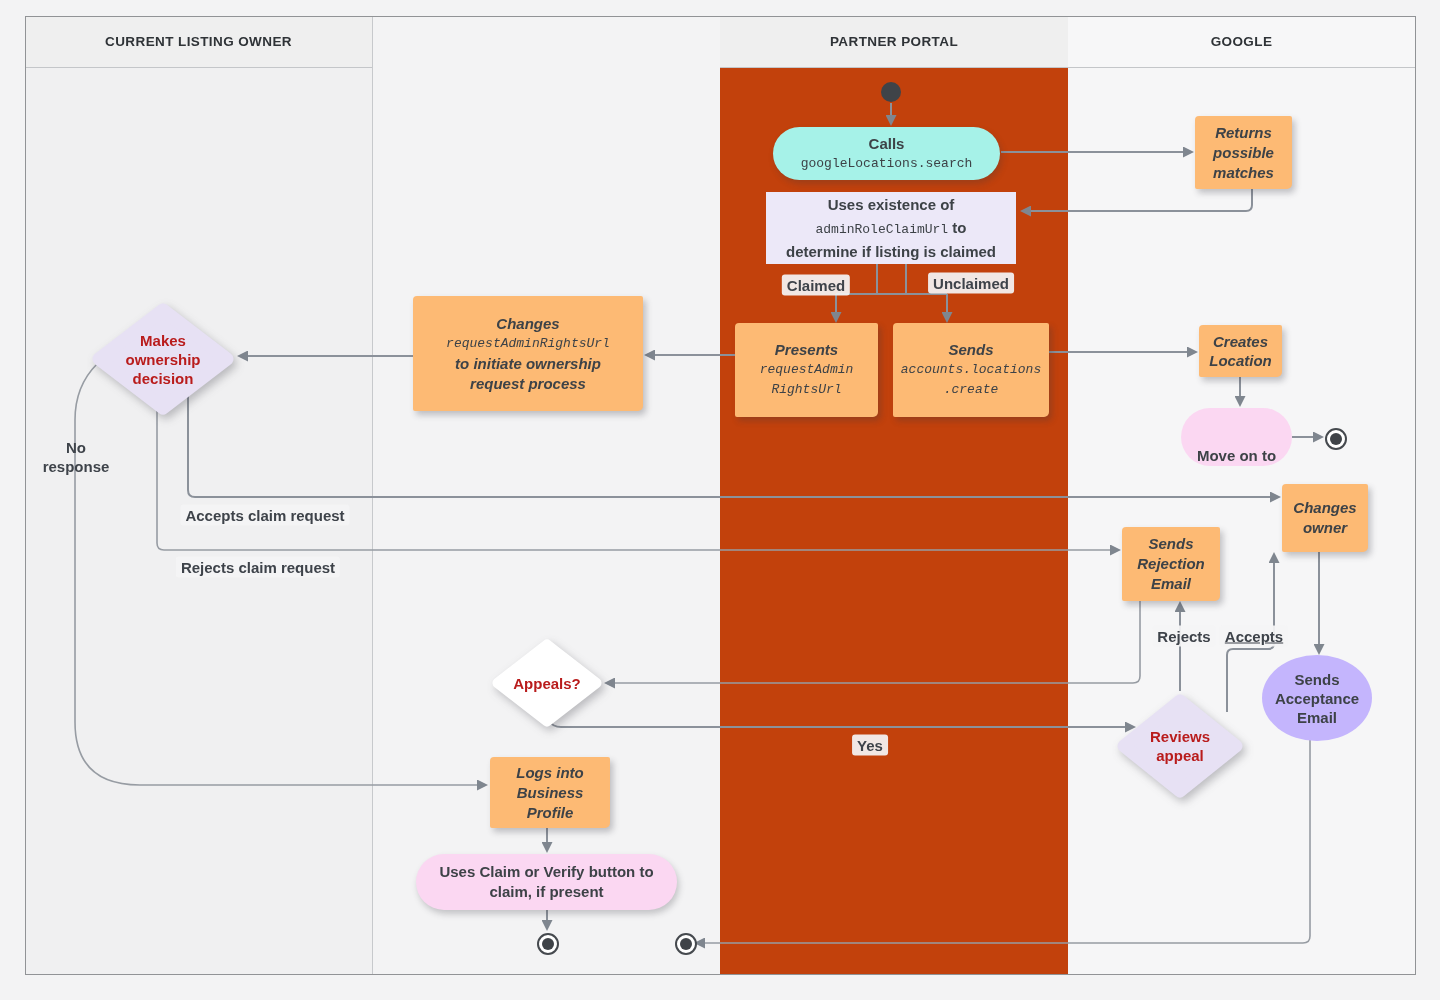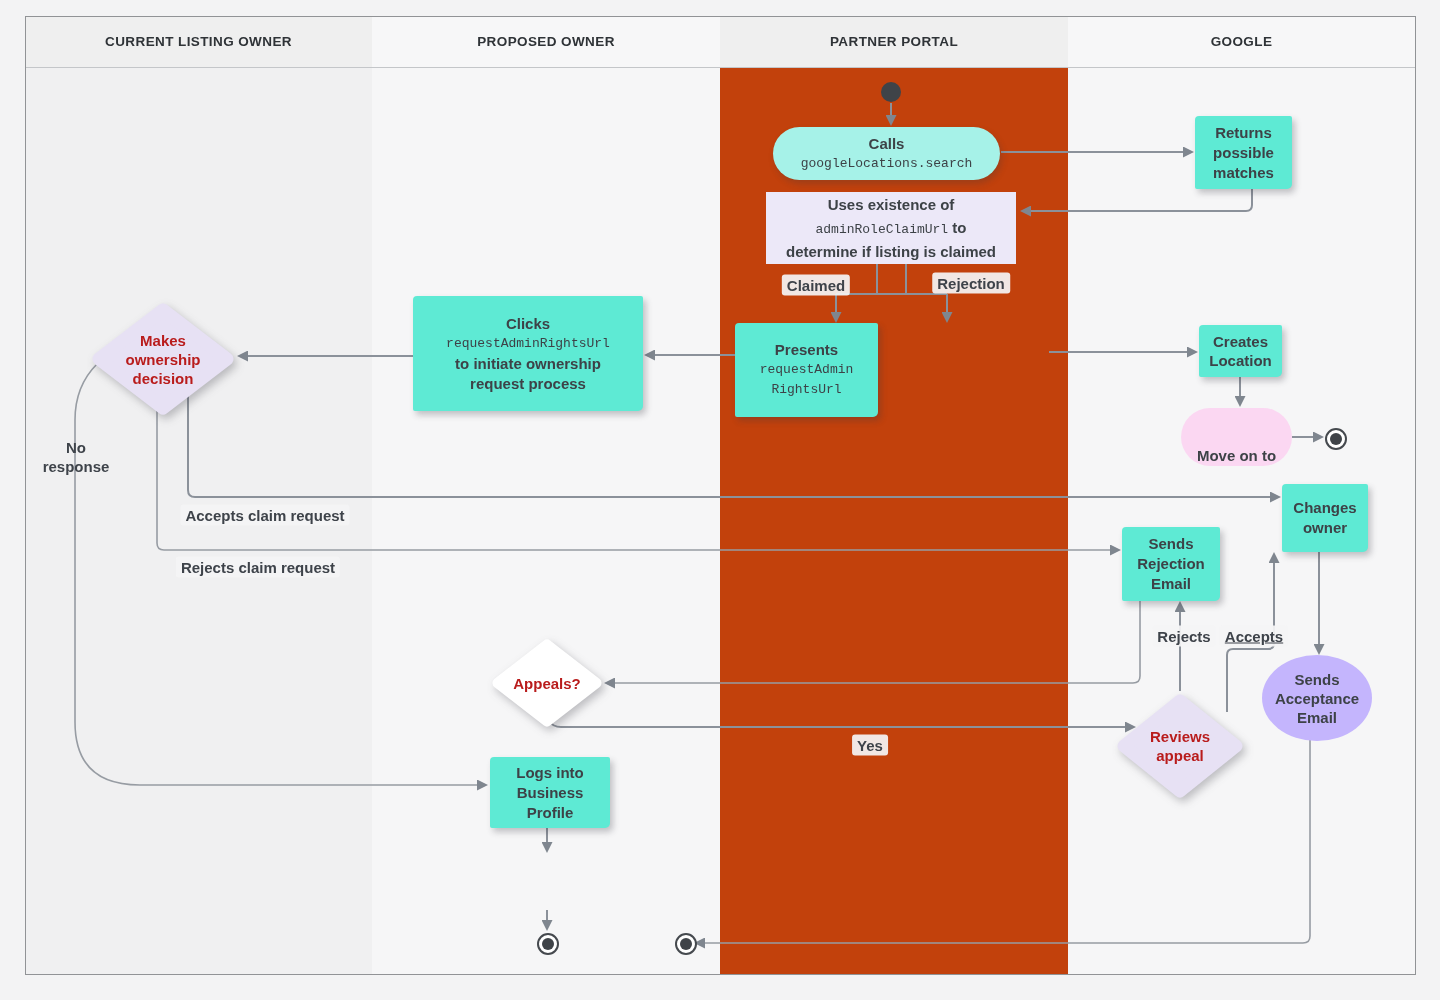--- a/index.html
+++ b/index.html
@@ -23,21 +23,21 @@
   #lane2 .lane-header,#lane4 .lane-header{background:#f7f7f8;}
   #frame{position:absolute;left:25px;top:16px;width:1389px;height:957px;
     border:1px solid #919396;pointer-events:none;z-index:3;}
 
   
   svg.edges{position:absolute;left:0;top:0;z-index:1;pointer-events:none;}
 
   
   .node{position:absolute;z-index:2;display:flex;align-items:center;justify-content:center;
     text-align:center;font-weight:700;font-size:15px;line-height:20px;color:#3d4247;}
-  .box{background:#5eead4;border-radius:4px 2px 5px 2px;box-shadow:3px 4px 6px rgba(55,55,65,.28);}
+  .box{background:#fdba74;border-radius:4px 2px 5px 2px;box-shadow:3px 4px 6px rgba(55,55,65,.28);font-style:italic;}
   .pill{border-radius:29px;}
   .teal{background:#a6f2e8;box-shadow:2px 4px 6px rgba(55,55,65,.25);}
   .lavender{background:#ece8f8;}
   .pinkpill{background:#fbd7f2;}
   .pinkshadow{box-shadow:2px 4px 6px rgba(55,55,65,.25);}
   .ellipse{background:#c4b5fd;border-radius:50%;}
   .mono{font-family:"Liberation Mono","DejaVu Sans Mono",monospace;font-weight:400;font-size:13px;line-height:20px;}
   .dwrap{position:absolute;z-index:2;filter:drop-shadow(3px 4px 4px rgba(55,55,65,.30));}
   .dwrap svg{display:block;}
   .dtext{position:absolute;inset:0;display:flex;align-items:center;justify-content:center;
@@ -75,23 +75,20 @@
   #n-end2{left:537px;top:933px;}
   #n-end3{left:675px;top:933px;}
 </style>
 </head>
 <body>
 
 <div id="stage">
 
   <div class="lane lane-sep" id="lane1">
     <div class="lane-header">CURRENT LISTING OWNER</div>
-  </div>
-  <div class="lane lane-sep" id="lane2">
-    <div class="lane-header">PROPOSED OWNER</div>
   </div>
   <div class="lane lane-sep" id="lane3">
     <div class="lane-header">PARTNER PORTAL</div>
   </div>
   <div class="lane" id="lane4">
     <div class="lane-header">GOOGLE</div>
   </div>
   <div id="frame"></div>
 
   <svg class="edges" width="1440" height="1000" viewBox="0 0 1440 1000">
@@ -153,24 +150,31 @@
   </div>
 
   <div class="node box" id="n-presents">
     <div>
       <div>Presents</div>
       <div class="mono">requestAdmin</div>
       <div class="mono">RightsUrl</div>
     </div>
   </div>
 
+  <div class="node box" id="n-sends">
+    <div>
+      <div>Sends</div>
+      <div class="mono">accounts.locations</div>
+      <div class="mono">.create</div>
+    </div>
+  </div>
 
   <div class="node box" id="n-clicks">
     <div>
-      <div>Clicks</div>
+      <div>Changes</div>
       <div class="mono">requestAdminRightsUrl</div>
       <div>to initiate ownership</div>
       <div>request process</div>
     </div>
   </div>
 
   <div class="node box" id="n-creates">
     <span>Creates Location</span>
   </div>
 
@@ -187,20 +191,23 @@
   </div>
 
   <div class="node ellipse" id="n-acceptance">
     <span style="width:90px;">Sends Acceptance Email</span>
   </div>
 
   <div class="node box" id="n-logs">
     <span style="width:90px;">Logs into Business Profile</span>
   </div>
 
+  <div class="node pill pinkpill pinkshadow" id="n-claim">
+    <span style="width:240px;">Uses Claim or Verify button to claim, if present</span>
+  </div>
 
   <div class="dwrap" id="d-decision">
     <svg width="142" height="112" viewBox="0 0 142 112">
       <polygon points="71,7 135,56 71,105 7,56" fill="#e7e1f4" stroke="#e7e1f4" stroke-width="13" stroke-linejoin="round"></polygon>
     </svg>
     <div class="dtext" style="padding:0 20px;">Makes ownership decision</div>
   </div>
 
   <div class="dwrap" id="d-reviews">
     <svg width="126" height="104" viewBox="0 0 126 104">
@@ -210,21 +217,21 @@
   </div>
 
   <div class="dwrap" id="d-appeals">
     <svg width="110" height="88" viewBox="0 0 110 88">
       <polygon points="55,6 104,44 55,82 6,44" fill="#ffffff" stroke="#ffffff" stroke-width="11" stroke-linejoin="round"></polygon>
     </svg>
     <div class="dtext">Appeals?</div>
   </div>
 
   <div class="elabel" style="left:816px;top:285px;">Claimed</div>
-  <div class="elabel" style="left:971px;top:283px;">Rejection</div>
+  <div class="elabel" style="left:971px;top:283px;">Unclaimed</div>
   <div class="elabel" id="lbl-noresponse" style="left:76px;top:457px;">No response</div>
   <div class="elabel" style="left:265px;top:515px;">Accepts claim request</div>
   <div class="elabel" style="left:258px;top:567px;">Rejects claim request</div>
   <div class="elabel" style="left:1184px;top:636px;">Rejects</div>
   <div class="elabel" style="left:1254px;top:636px;text-decoration:underline;">Accepts</div>
   <div class="elabel" style="left:870px;top:745px;">Yes</div>
 
 </div>
 
 </body></html>

